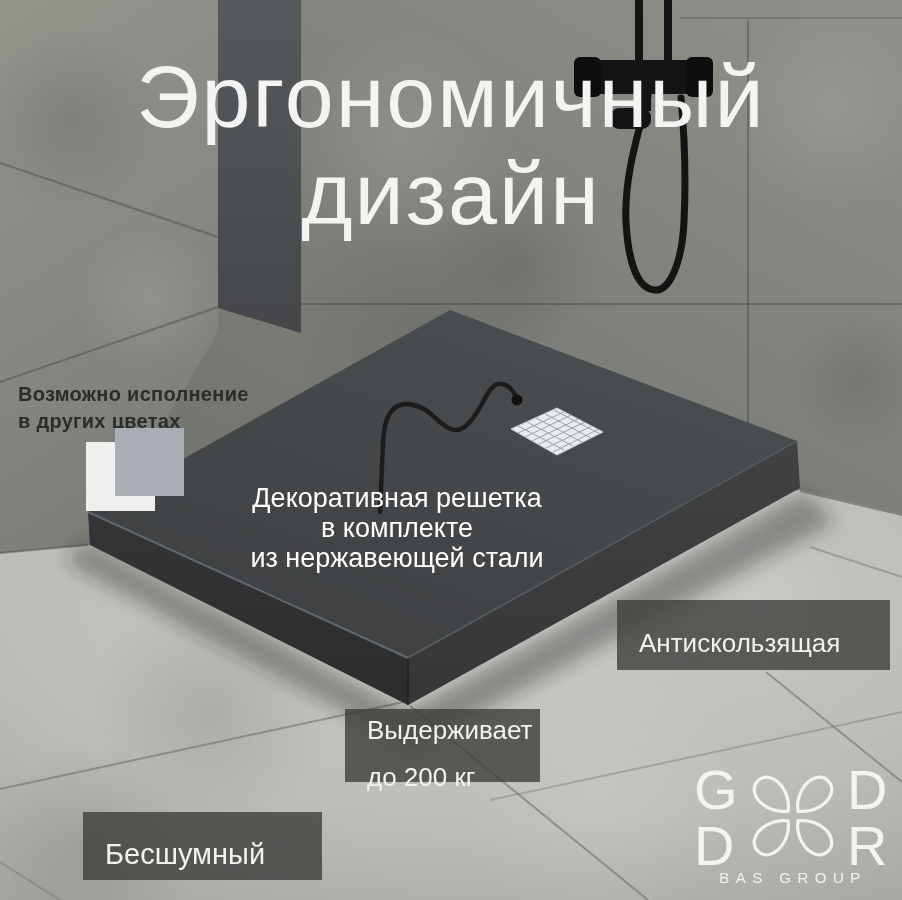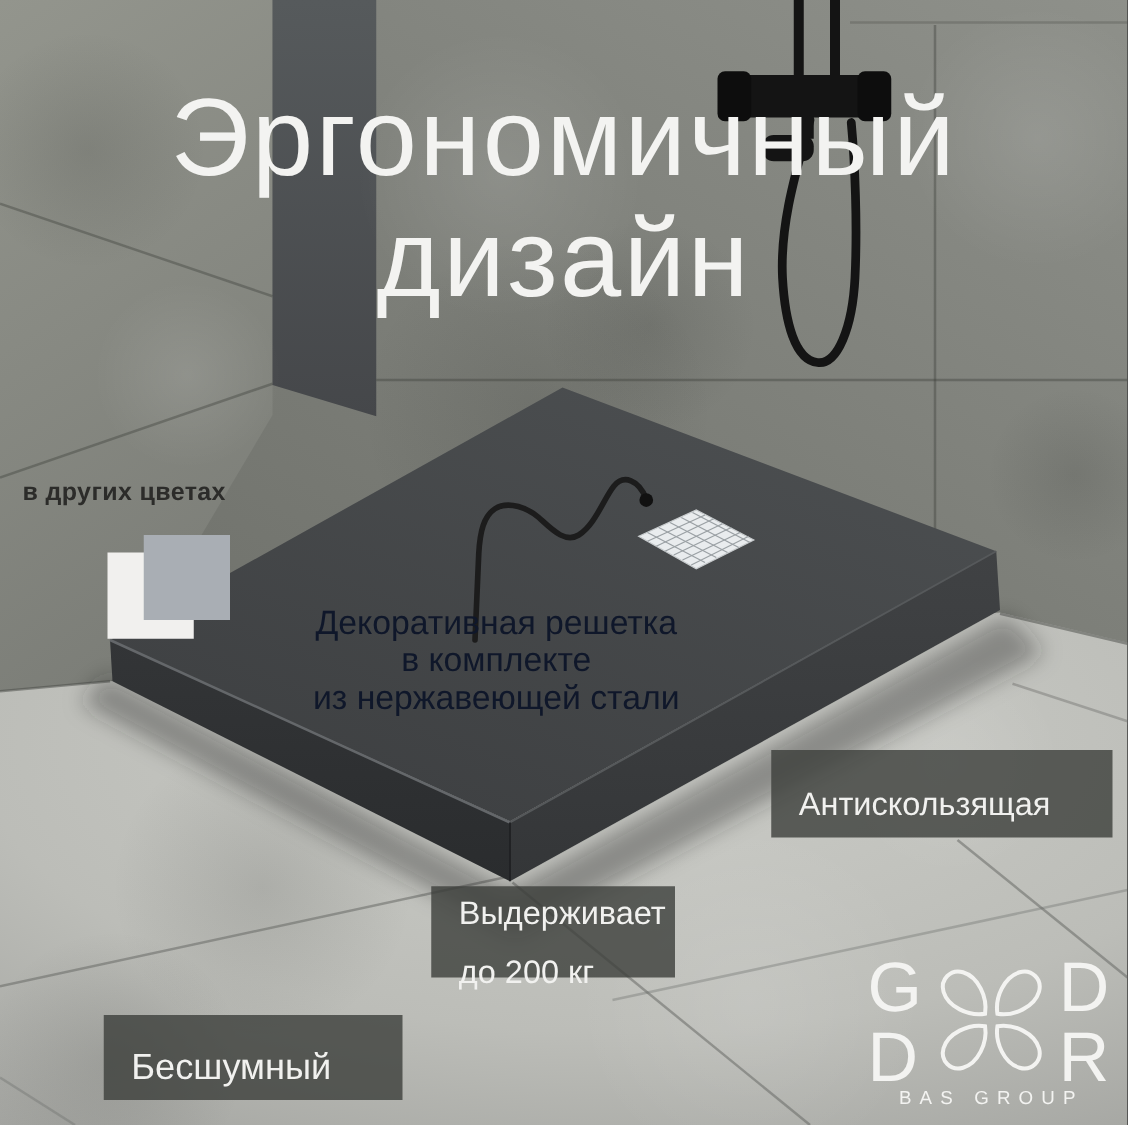--- a/index.html
+++ b/index.html
@@ -6,32 +6,32 @@
   .stage{
     position:relative;width:902px;height:900px;overflow:hidden;
     font-family:"Liberation Sans","DejaVu Sans",sans-serif;
     background:#7f817b;
   }
   .scene{position:absolute;left:0;top:0;z-index:0;}
   
   .title{
     position:absolute;left:0;right:0;top:48px;z-index:3;
     text-align:center;color:#f3f3f1;font-weight:300;
-    font-size:88px;line-height:97px;letter-spacing:2px;margin-top:13px;
+    font-size:88px;line-height:97px;letter-spacing:2px;
   }
   .color-note{
     position:absolute;left:18px;top:381px;z-index:3;
     color:#2c2c2a;font-size:20px;line-height:27px;font-weight:600;letter-spacing:.3px;
   }
   .swatch{position:absolute;z-index:2;}
   .swatch.white{left:86px;top:442px;width:69px;height:69px;}
   .swatch.gray{left:115px;top:428px;width:69px;height:68px;z-index:3;}
   .grille-note{
     position:absolute;left:216px;top:483px;width:362px;z-index:3;
-    text-align:center;color:#0f172a;font-size:27px;line-height:30px;font-weight:500;
+    text-align:center;color:#ffffff;font-size:27px;line-height:30px;font-weight:500;
   }
   .badge{
     position:absolute;z-index:3;background:rgba(60,62,59,.8);
     color:#f1f1ef;font-weight:500;display:flex;flex-direction:column;
     justify-content:center;padding-left:22px;box-sizing:border-box;
   }
   .badge .bl{white-space:nowrap;margin-top:16px;}
   .badge.antislip{left:617px;top:600px;width:273px;height:70px;font-size:26px;line-height:31px;}
   .badge.weight{left:345px;top:709px;width:195px;height:73px;font-size:26px;line-height:31px;justify-content:center;}
   .badge.silent{left:83px;top:812px;width:239px;height:68px;font-size:29px;line-height:32px;}
@@ -176,20 +176,21 @@
                C670,292 682,262 684,222 C686,180 684,130 681,98" fill="none" stroke="#141414" stroke-width="7" stroke-linecap="round"></path>
     </g>
   </svg>
 
   <div class="title">
     <div>Эргономичный</div>
     <div>дизайн</div>
   </div>
 
   <div class="color-note">
+    <div>Возможно исполнение</div>
     <div>в других цветах</div>
   </div>
   <div class="swatch white" style="background: rgb(241, 240, 238);"></div>
   <div class="swatch gray" style="background: rgb(169, 174, 180);"></div>
 
   <div class="grille-note">
     <div>Декоративная решетка</div>
     <div>в комплекте</div>
     <div>из нержавеющей стали</div>
   </div>

